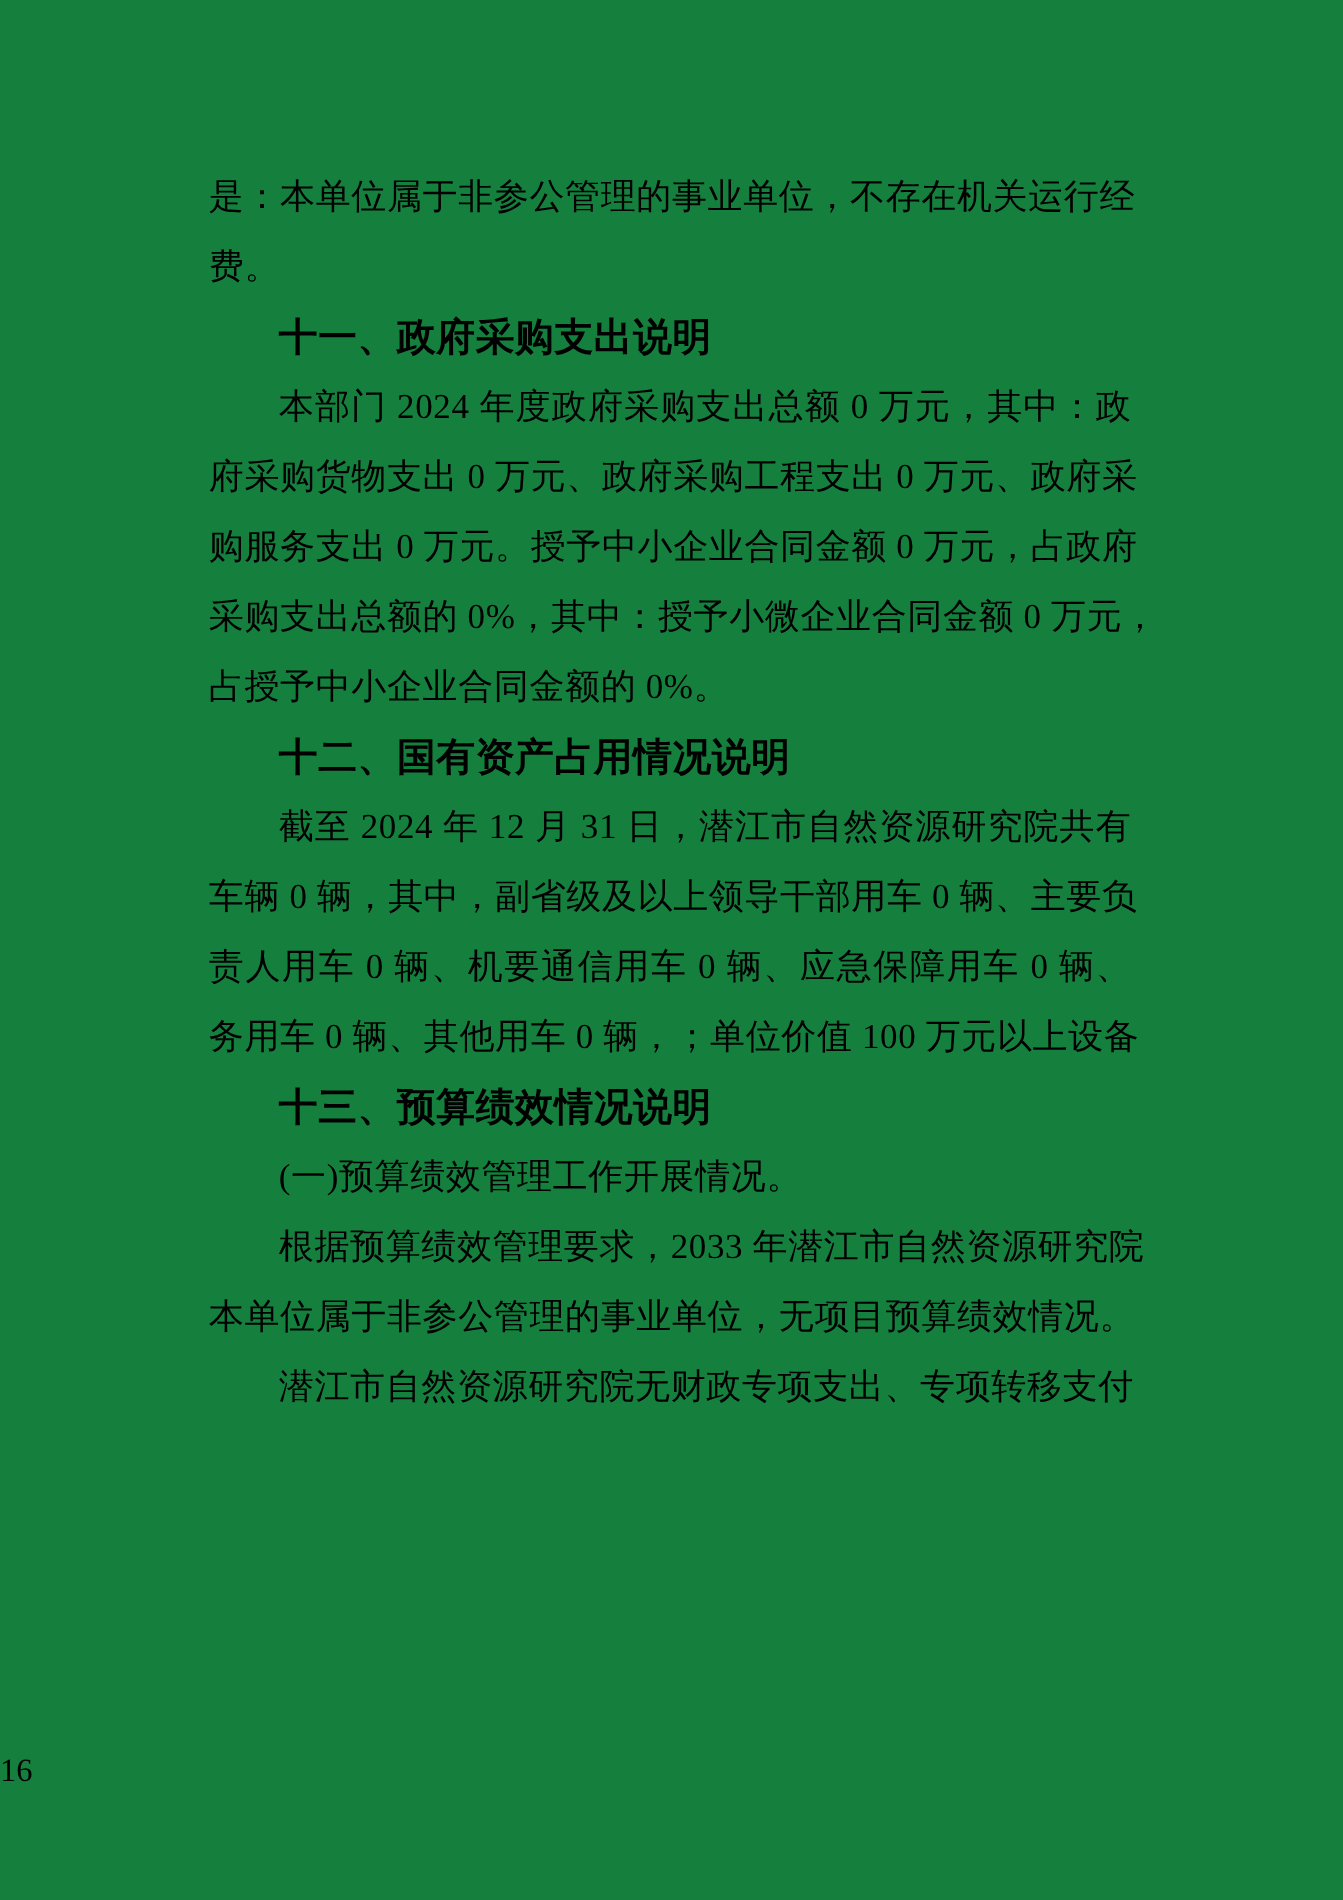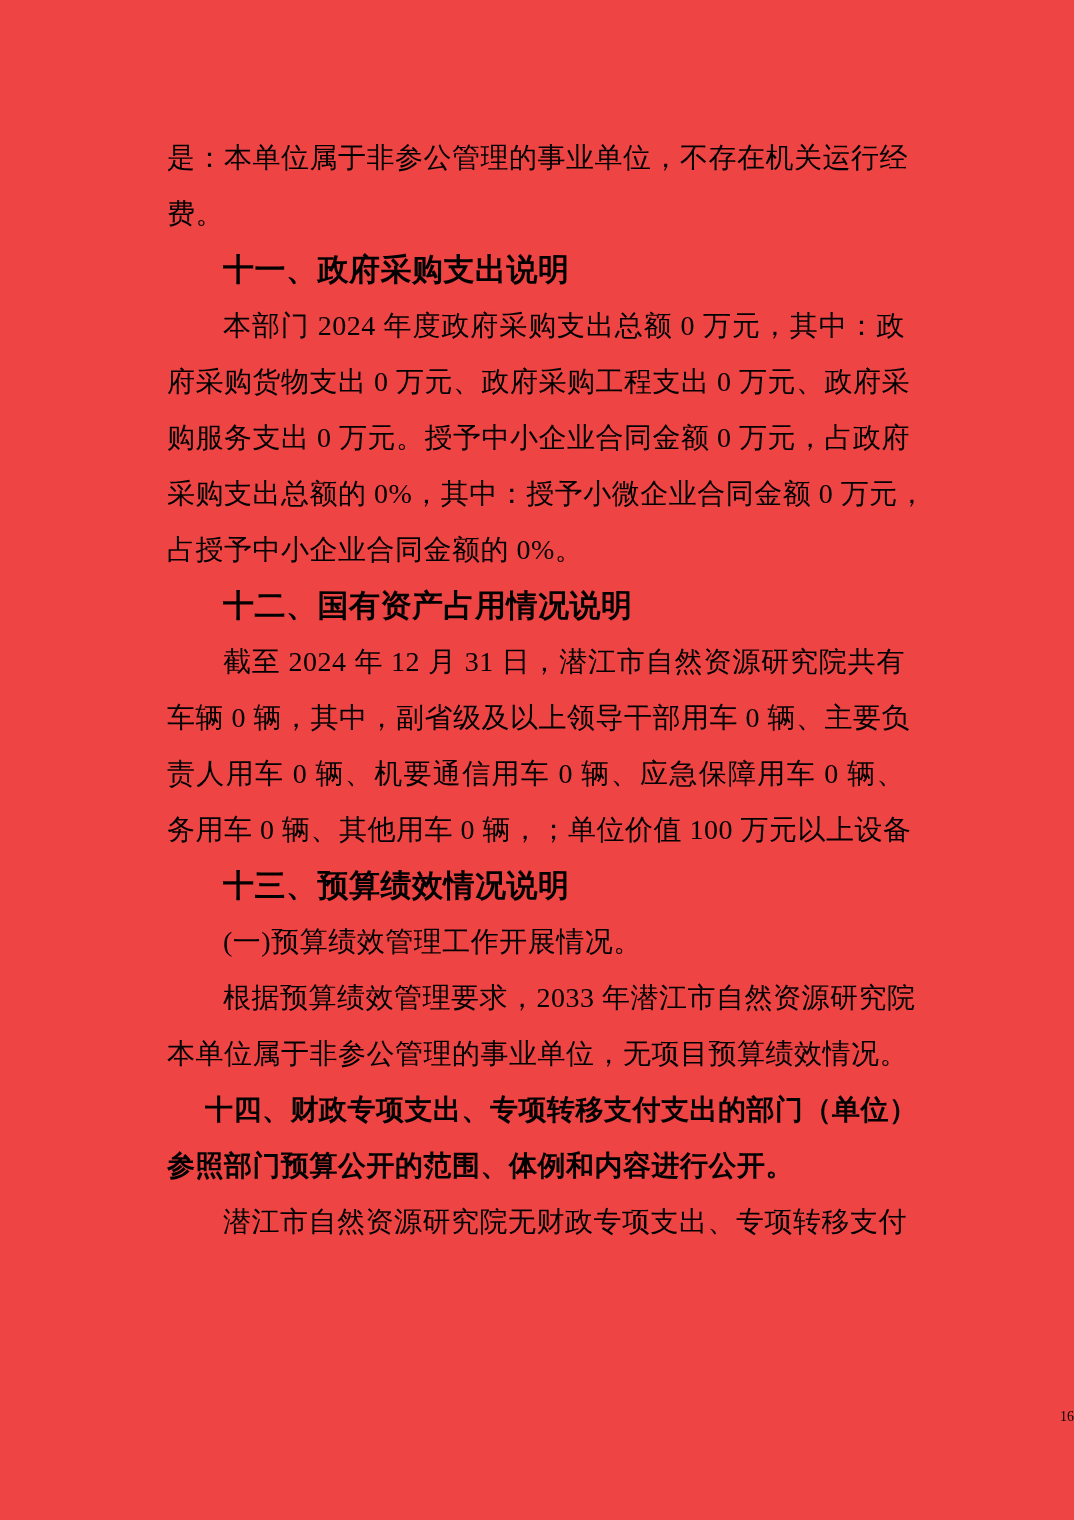--- a/index.html
+++ b/index.html
@@ -4,21 +4,21 @@
 <style>
   html, body {
     margin: 0;
     padding: 0;
     background: #ffffff;
   }
   .page {
     position: relative;
     width: 1074px;
     height: 1520px;
-    background: #ef4444;
+    background: #15803d;
     color: #000000;
     font-family: "Liberation Serif", serif;
     overflow: hidden;
   }
   .content {
     position: absolute;
     left: 167px;
     top: 130px;
     width: 738px;
   }
@@ -50,22 +50,22 @@
   }
   .hdb {
     font-family: "Liberation Serif", serif;
     font-weight: 700;
   }
   .footer {
     position: absolute;
     top: 1402px;
     left: 0;
     width: 100%;
-    text-align: right;
-    font-size: 14px;
+    text-align: left;
+    font-size: 26px;
     line-height: 30px;
     color: #000000;
   }
 </style>
 </head>
 <body>
 
 <div class="page">
   <div class="content">
 
@@ -103,24 +103,20 @@
 
     <section>
       <div class="line end ind">(一)预算绩效管理工作开展情况。</div>
     </section>
 
     <section>
       <div class="line ind">根据预算绩效管理要求，2033 年潜江市自然资源研究院</div>
       <div class="line">本单位属于非参公管理的事业单位，无项目预算绩效情况。</div>
     </section>
 
-    <section>
-      <div class="line hdb ind-sm">十四、财政专项支出、专项转移支付支出的部门（单位）</div>
-      <div class="line hdb end">参照部门预算公开的范围、体例和内容进行公开。</div>
-    </section>
 
     <section>
       <div class="line ind">潜江市自然资源研究院无财政专项支出、专项转移支付</div>
     </section>
 
   </div>
 
   <div class="footer">16</div>
 </div>
 

